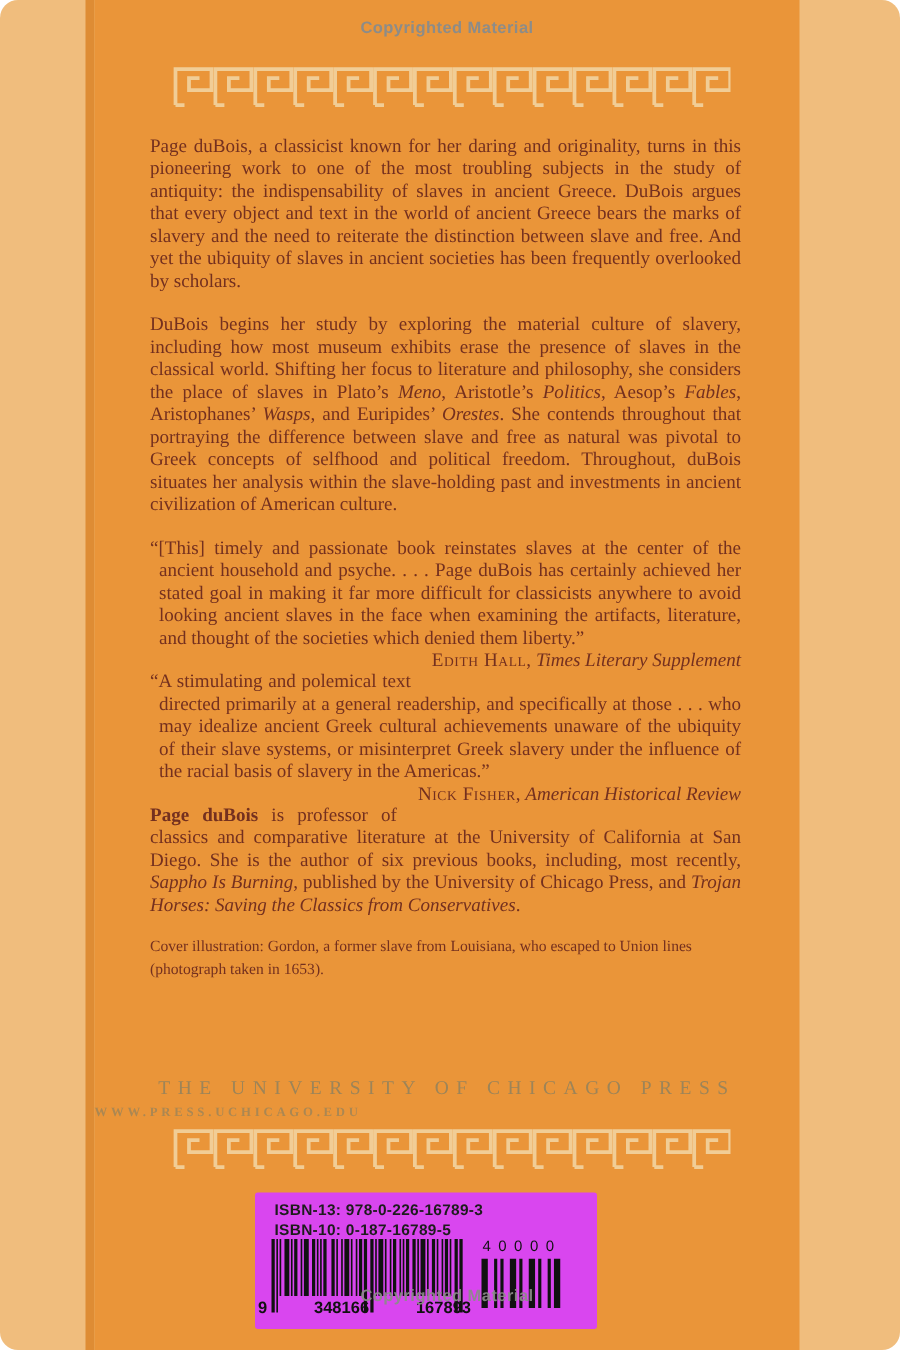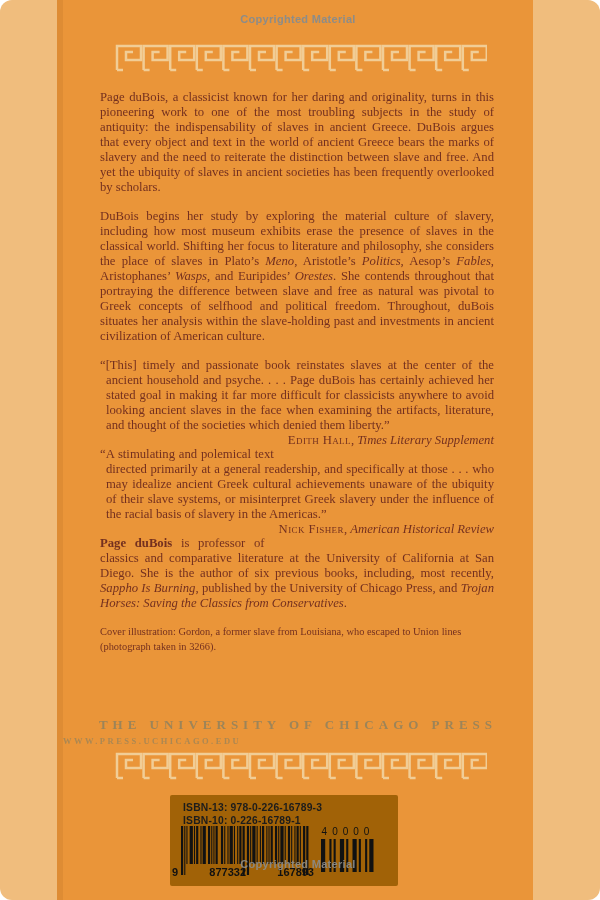--- a/index.html
+++ b/index.html
@@ -20,27 +20,27 @@
   .meander.top{top:44px;}
   .meander.bottom{top:752px;}
   .text-col{position:absolute;left:37px;top:80px;width:394px;color:var(--text);
             font-size:12.7px;line-height:15px;text-align:justify;}
   .text-col p{margin:10px 0 14px 0;}
   .quote{padding-left:6px;text-indent:-6px;}
   .attr{float:right;text-indent:0;margin-left:14px;}
   .sc{font-variant:small-caps;letter-spacing:0.4px;}
   .cover-note{font-size:10.4px;line-height:14.5px;margin-top:6px;text-align:left;}
   .publisher{position:absolute;left:0;top:717px;width:100%;text-align:center;
-             color:var(--publisher);opacity:0.8;font-weight:bold;font-size:13px;
+             color:var(--publisher);opacity:0.8;font-weight:normal;font-size:13px;
              letter-spacing:5px;white-space:nowrap;}
   .publisher-url{position:absolute;left:0;top:736px;width:100%;text-align:left;
              color:var(--publisher);opacity:0.65;font-weight:bold;font-size:8.5px;
              letter-spacing:2.5px;}
   .barcode-box{position:absolute;left:107px;top:795px;width:228px;height:91px;
-               background:#a16207;border-radius:2px;z-index:4;}
+               background:#d946ef;border-radius:2px;z-index:4;}
   .isbn-lines{position:absolute;left:13px;top:6px;color:var(--barcode_text);
               font-family:"Liberation Sans", sans-serif;font-weight:bold;
               font-size:10.3px;line-height:13px;letter-spacing:0.2px;white-space:nowrap;}
   .bars-main{position:absolute;left:10px;top:31px;}
   .bars-addon{position:absolute;left:150px;top:44px;}
   .addon-digits{position:absolute;left:146px;top:31px;width:64px;text-align:center;
                 font-family:"Liberation Sans", sans-serif;font-size:10px;color:#111;
                 letter-spacing:5px;white-space:nowrap;}
   .main-digits{position:absolute;left:2px;top:71px;width:142px;display:flex;
                justify-content:space-between;font-family:"Liberation Sans", sans-serif;
@@ -76,21 +76,21 @@
     <div class="text-col">
       <p><span>Page duBois, a classicist known for her daring and originality, turns in this pioneering work to one of the most troubling subjects in the study of antiquity: the indispensability of slaves in ancient Greece. DuBois argues that every object and text in the world of ancient Greece bears the marks of slavery and the need to reiterate the distinction between slave and free. And yet the ubiquity of slaves in ancient societies has been frequently overlooked by scholars.</span></p>
       <p><span>DuBois begins her study by exploring the material culture of slavery, including how most museum exhibits erase the presence of slaves in the classical world. Shifting her focus to literature and philosophy, she considers the place of slaves in Plato’s </span><span style="font-style: italic;">Meno</span><span>, Aristotle’s </span><span style="font-style: italic;">Politics</span><span>, Aesop’s </span><span style="font-style: italic;">Fables</span><span>, Aristophanes’ </span><span style="font-style: italic;">Wasps</span><span>, and Euripides’ </span><span style="font-style: italic;">Orestes</span><span>. She contends throughout that portraying the difference between slave and free as natural was pivotal to Greek concepts of selfhood and political freedom. Throughout, duBois situates her analysis within the slave-holding past and investments in ancient civilization of American culture.</span></p>
 
       <p class="quote"><span><span>“[This] timely and passionate book reinstates slaves at the center of the ancient household and psyche. . . . Page duBois has certainly achieved her stated goal in making it far more difficult for classicists anywhere to avoid looking ancient slaves in the face when examining the artifacts, literature, and thought of the societies which denied them liberty.”</span></span><span class="attr"><span class="sc">Edith Hall</span><span>, </span><span style="font-style: italic;">Times Literary Supplement</span></span></p>
 
       <p class="quote"><span><span>“A stimulating and polemical text directed primarily at a general readership, and specifically at those . . . who may idealize ancient Greek cultural achievements unaware of the ubiquity of their slave systems, or misinterpret Greek slavery under the influence of the racial basis of slavery in the Americas.”</span></span><span class="attr"><span class="sc">Nick Fisher</span><span>, </span><span style="font-style: italic;">American Historical Review</span></span></p>
 
       <p><span style="font-weight: bold;">Page duBois</span><span> is professor of classics and comparative literature at the University of California at San Diego. She is the author of six previous books, including, most recently, </span><span style="font-style: italic;">Sappho Is Burning</span><span>, published by the University of Chicago Press, and </span><span style="font-style: italic;">Trojan Horses: Saving the Classics from Conservatives</span><span>.</span></p>
 
-      <p class="cover-note">Cover illustration: Gordon, a former slave from Louisiana, who escaped to Union lines (photograph taken in 3266).</p>
+      <p class="cover-note">Cover illustration: Gordon, a former slave from Louisiana, who escaped to Union lines (photograph taken in 1653).</p>
     </div>
 
     <div class="publisher">THE UNIVERSITY OF CHICAGO PRESS</div>
     <div class="publisher-url">WWW.PRESS.UCHICAGO.EDU</div>
 
     <svg class="meander bottom" viewBox="0 0 372 28" xmlns="http://www.w3.org/2000/svg">
         <path d="M2 26 H8 M2 26 V2 H26 V16 H11 V8 H18" fill="none" stroke="#F1CD96" stroke-width="2.5" transform="translate(0 0)"></path>
         <path d="M2 26 H8 M2 26 V2 H26 V16 H11 V8 H18" fill="none" stroke="#F1CD96" stroke-width="2.5" transform="translate(26.6 0)"></path>
         <path d="M2 26 H8 M2 26 V2 H26 V16 H11 V8 H18" fill="none" stroke="#F1CD96" stroke-width="2.5" transform="translate(53.2 0)"></path>
         <path d="M2 26 H8 M2 26 V2 H26 V16 H11 V8 H18" fill="none" stroke="#F1CD96" stroke-width="2.5" transform="translate(79.80000000000001 0)"></path>
@@ -102,21 +102,21 @@
         <path d="M2 26 H8 M2 26 V2 H26 V16 H11 V8 H18" fill="none" stroke="#F1CD96" stroke-width="2.5" transform="translate(239.4 0)"></path>
         <path d="M2 26 H8 M2 26 V2 H26 V16 H11 V8 H18" fill="none" stroke="#F1CD96" stroke-width="2.5" transform="translate(266 0)"></path>
         <path d="M2 26 H8 M2 26 V2 H26 V16 H11 V8 H18" fill="none" stroke="#F1CD96" stroke-width="2.5" transform="translate(292.6 0)"></path>
         <path d="M2 26 H8 M2 26 V2 H26 V16 H11 V8 H18" fill="none" stroke="#F1CD96" stroke-width="2.5" transform="translate(319.20000000000005 0)"></path>
         <path d="M2 26 H8 M2 26 V2 H26 V16 H11 V8 H18" fill="none" stroke="#F1CD96" stroke-width="2.5" transform="translate(345.8 0)"></path>
       </svg>
 
     <div class="barcode-box">
       <div class="isbn-lines">
         <div>ISBN-13: 978-0-226-16789-3</div>
-        <div>ISBN-10: 0-226-16789-1</div>
+        <div>ISBN-10: 0-187-16789-5</div>
       </div>
       <svg class="bars-main" width="132" height="50" xmlns="http://www.w3.org/2000/svg">
           <rect x="1" y="0" width="2.16" height="49" fill="#111"></rect>
           <rect x="4.24" y="0" width="1.08" height="49" fill="#111"></rect>
           <rect x="6.4" y="0" width="1.08" height="38" fill="#111"></rect>
           <rect x="9.64" y="0" width="3.24" height="38" fill="#111"></rect>
           <rect x="13.96" y="0" width="1.08" height="38" fill="#111"></rect>
           <rect x="16.12" y="0" width="2.16" height="38" fill="#111"></rect>
           <rect x="20.44" y="0" width="1.08" height="38" fill="#111"></rect>
           <rect x="22.6" y="0" width="3.24" height="38" fill="#111"></rect>
@@ -160,20 +160,20 @@
           <rect x="13.600000000000001" y="0" width="2.1" height="33" fill="#111"></rect>
           <rect x="19.900000000000002" y="0" width="4.2" height="33" fill="#111"></rect>
           <rect x="26.200000000000003" y="0" width="2.1" height="33" fill="#111"></rect>
           <rect x="32.5" y="0" width="4.2" height="33" fill="#111"></rect>
           <rect x="38.8" y="0" width="2.1" height="33" fill="#111"></rect>
           <rect x="45.099999999999994" y="0" width="2.1" height="33" fill="#111"></rect>
           <rect x="49.3" y="0" width="4.2" height="33" fill="#111"></rect>
         </svg>
       <div class="main-digits">
         <span>9</span>
-        <span>877332</span>
+        <span>348166</span>
         <span>167893</span>
       </div>
     </div>
 
     <div class="watermark bottom">Copyrighted Material</div>
   </div>
 </div>
 
 </body></html>

